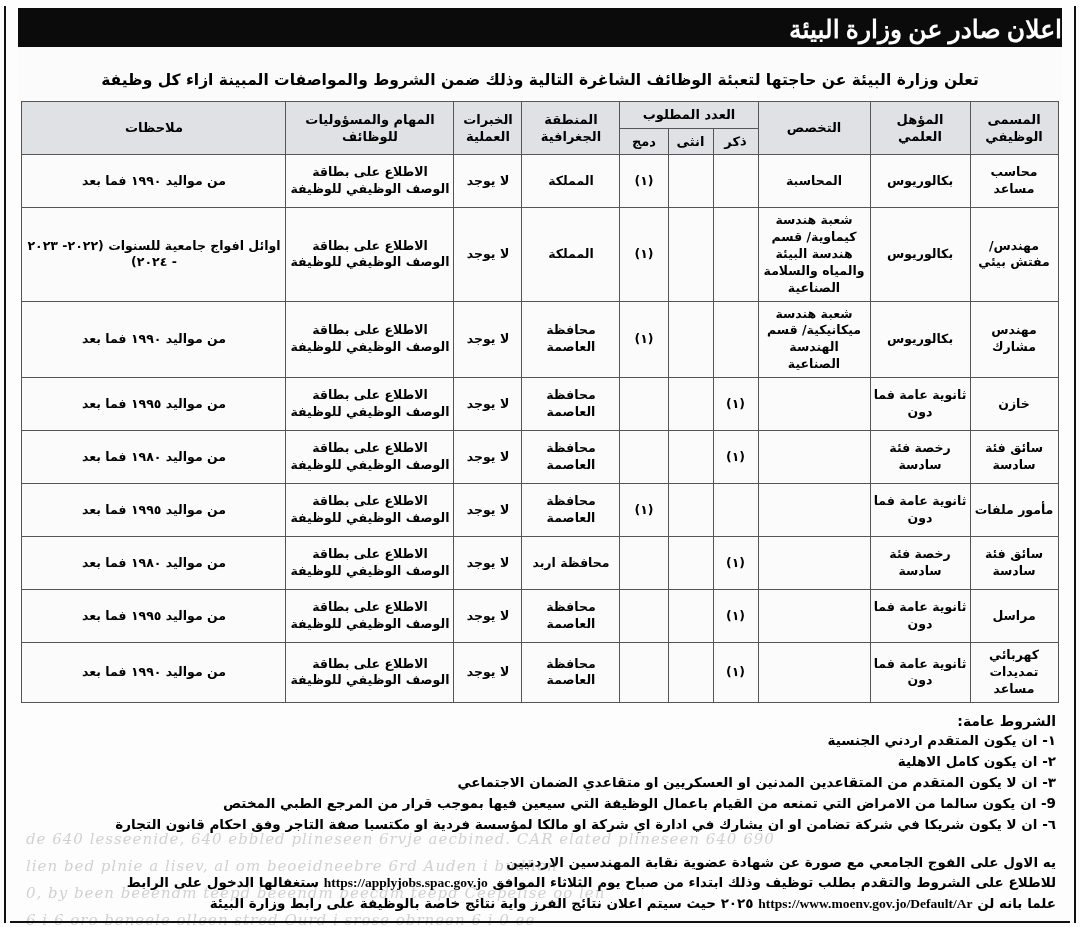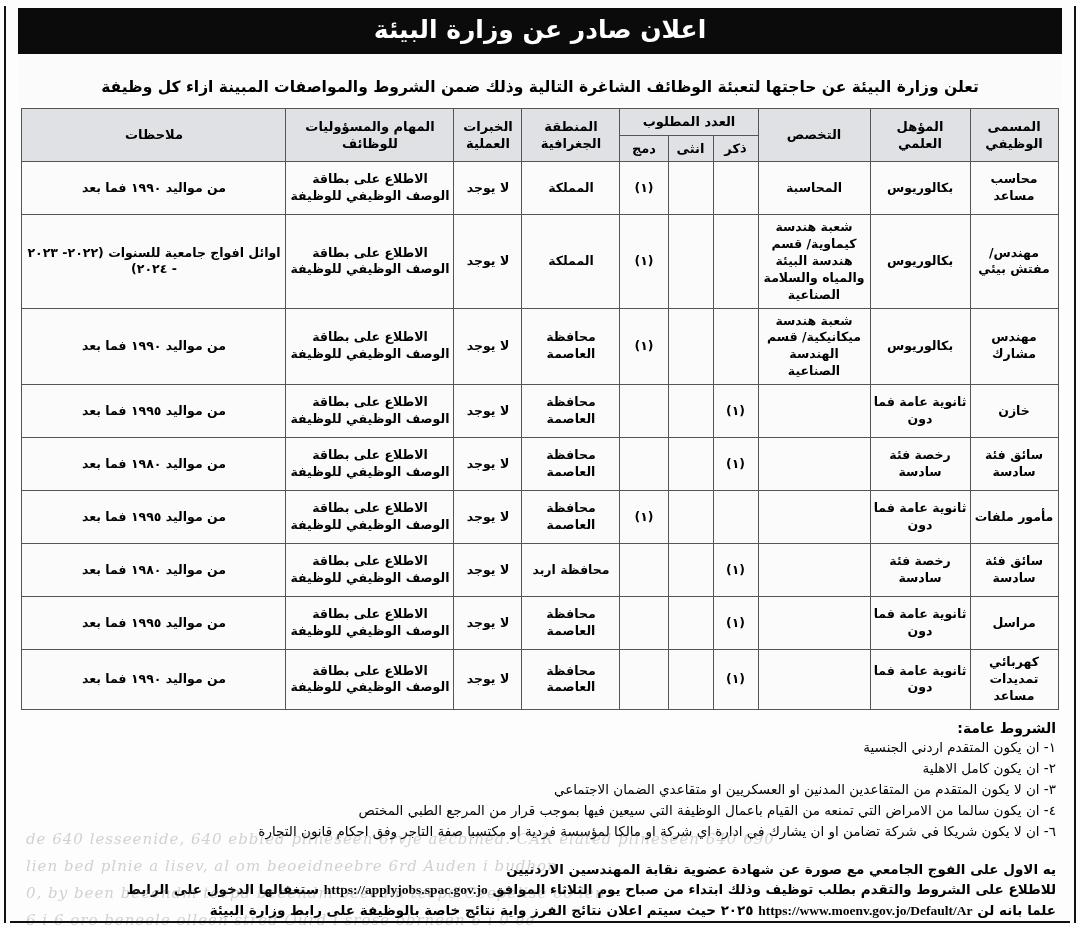--- a/index.html
+++ b/index.html
@@ -35,27 +35,27 @@
     width: 2px;
     background: #111;
   }
   .page::before { left: 4px; }
   .page::after  { right: 4px; }
 
   
   .title-banner {
     background: #0b0b0b;
     color: #ffffff;
-    text-align: center;
     font-size: 25px;
     font-weight: bold;
     letter-spacing: 0.5px;
-    padding: 8px 0 10px 0;
+    padding: 8px 0 3px 0;
     margin: 0 8px;
     line-height: 1.1;
+    font-family: Liberation Serif, serif;
   }
 
   .subtitle {
     text-align: center;
     font-size: 15.5px;
     font-weight: bold;
     padding: 24px 10px 10px 10px;
     margin: 0 8px;
     background: #fbfbfb;
     line-height: 1.2;
@@ -114,21 +114,21 @@
   }
   .cond-title {
     text-align: right;
     font-size: 14px;
     font-weight: bold;
     padding-bottom: 2px;
   }
   .cond-item {
     text-align: right;
     font-size: 13.5px;
-    font-weight: normal;
+    font-weight: bold;
     line-height: 1.48;
     padding-bottom: 1px;
   }
   .cond-item.two-line {
     line-height: 1.48;
   }
 
   
   .closing {
     margin: 2px 14px 0 14px;
@@ -328,21 +328,21 @@
         <td>من مواليد ١٩٩٠ فما بعد</td>
       </tr>
     </tbody>
   </table>
 
   <div class="conditions">
     <div class="cond-title">الشروط عامة:</div>
     <div class="cond-item">١- ان يكون المتقدم اردني الجنسية</div>
     <div class="cond-item">٢- ان يكون كامل الاهلية</div>
     <div class="cond-item">٣- ان لا يكون المتقدم من المتقاعدين المدنين او العسكريين او متقاعدي الضمان الاجتماعي</div>
-    <div class="cond-item">٤- ان يكون سالما من الامراض التي تمنعه من القيام باعمال الوظيفة التي سيعين فيها بموجب قرار من المرجع الطبي المختص</div>
+    <div class="cond-item">9- ان يكون سالما من الامراض التي تمنعه من القيام باعمال الوظيفة التي سيعين فيها بموجب قرار من المرجع الطبي المختص</div>
     <div class="cond-item two-line">٦- ان لا يكون شريكا في شركة تضامن او ان يشارك في ادارة اي شركة او مالكا لمؤسسة فردية او مكتسبا صفة التاجر وفق احكام قانون التجارة</div>
   </div>
 
   <div class="closing">
     <div>يه الاول على الفوج الجامعي مع صورة عن شهادة عضوية نقابة المهندسين الاردنيين</div>
     <div>
       <span>للاطلاع على الشروط والتقدم بطلب توظيف وذلك ابتداء من صباح يوم الثلاثاء الموافق</span>
       <span class="ltr">https://applyjobs.spac.gov.jo</span>
       <span>ستغفالها الدخول على الرابط</span>
     </div>

